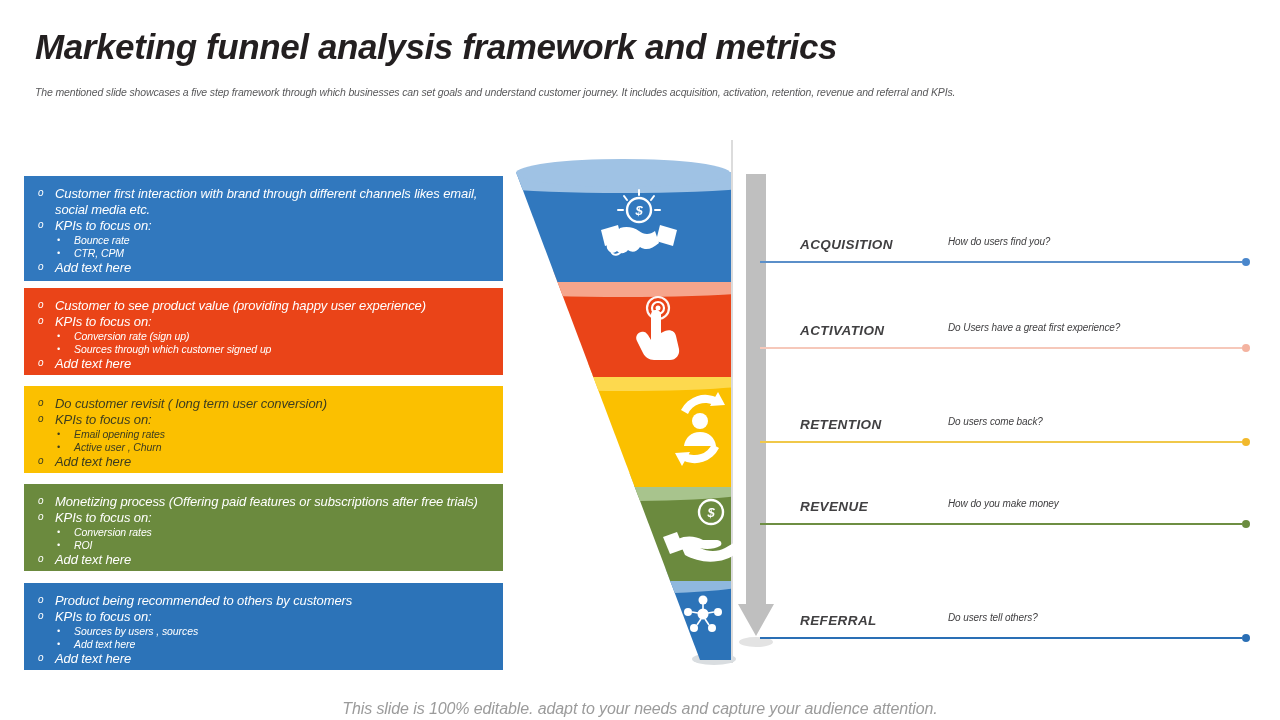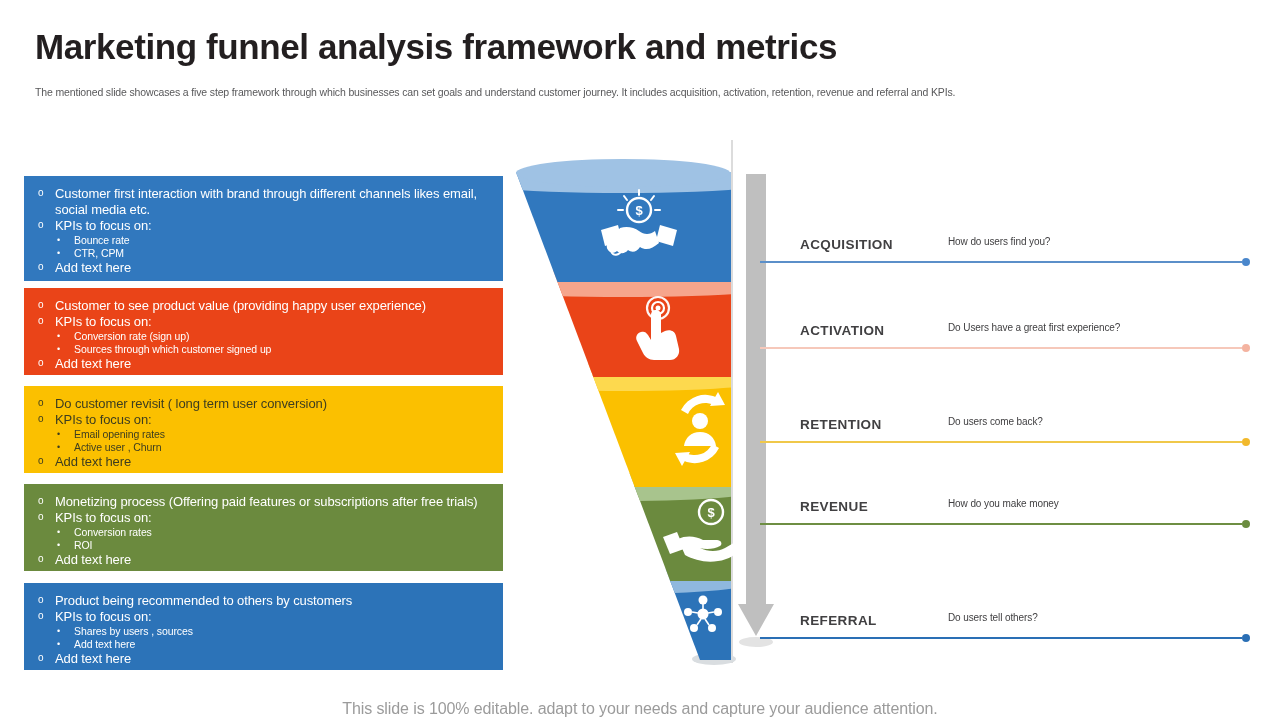--- a/index.html
+++ b/index.html
@@ -1,21 +1,21 @@
 <!DOCTYPE html>
 <html><head>
 <meta charset="utf-8">
 <style>
   html,body{margin:0;padding:0;}
   body{
     width:1280px;height:720px;background:#ffffff;overflow:hidden;
     font-family:"Liberation Sans", sans-serif;
     -webkit-font-smoothing:antialiased;
   }
-  .slide{position:relative;width:1280px;height:636px;}
+  .slide{position:relative;width:1280px;height:636px;font-style:italic;}
 
   
   .title{
     position:absolute;left:35px;top:28px;
     font-size:35px;font-weight:bold;color:#231f20;
     letter-spacing:-0.4px;line-height:1.1;white-space:nowrap;
   }
   .subtitle{
     position:absolute;left:35px;top:86px;width:1160px;
     font-size:10.5px;color:#58585a;letter-spacing:-0.15px;line-height:1.3;
@@ -167,21 +167,21 @@
         <div class="row">
           <span class="mk">o</span>
           <span class="tx">Product being recommended to others by customers</span>
         </div>
         <div class="row">
           <span class="mk">o</span>
           <span class="tx">KPIs to focus on:</span>
         </div>
         <div class="row sub">
           <span class="mk">•</span>
-          <span class="tx">Shares  by users , sources</span>
+          <span class="tx">Sources  by users , sources</span>
         </div>
         <div class="row sub">
           <span class="mk">•</span>
           <span class="tx">Add text here</span>
         </div>
         <div class="row">
           <span class="mk">o</span>
           <span class="tx">Add text here</span>
         </div>
       </div>

